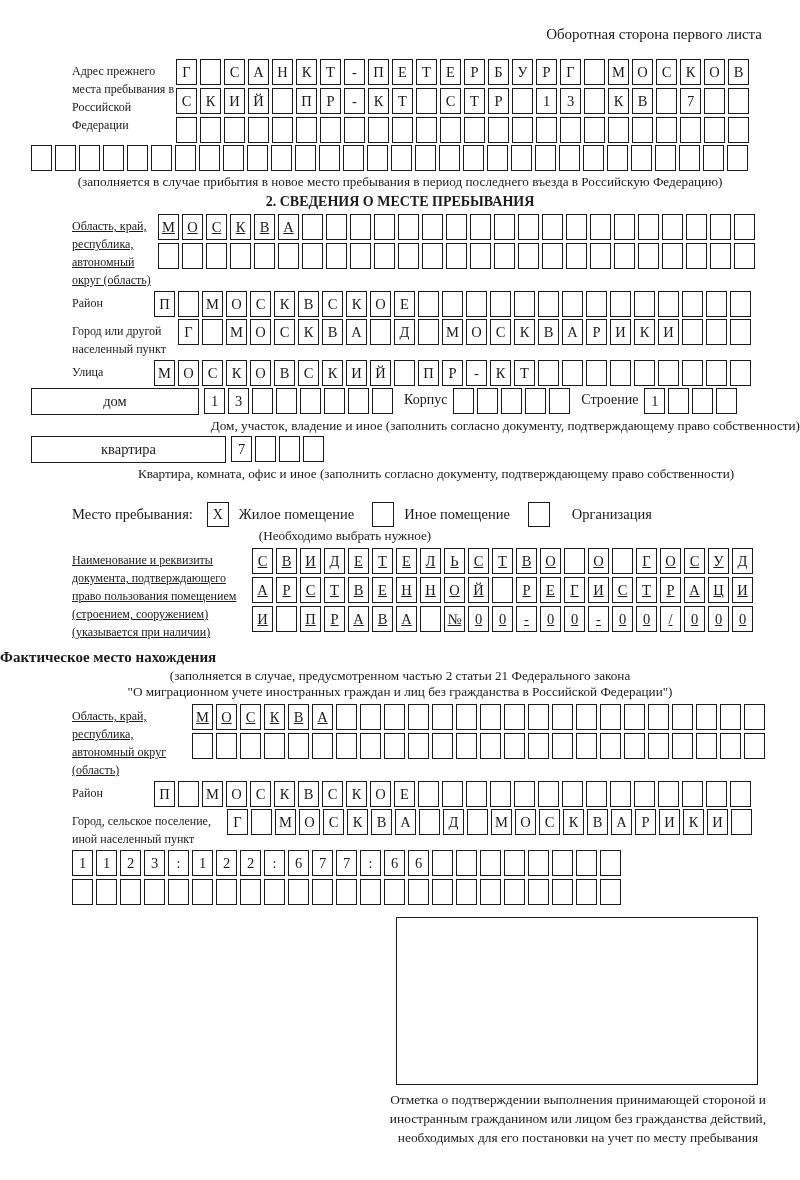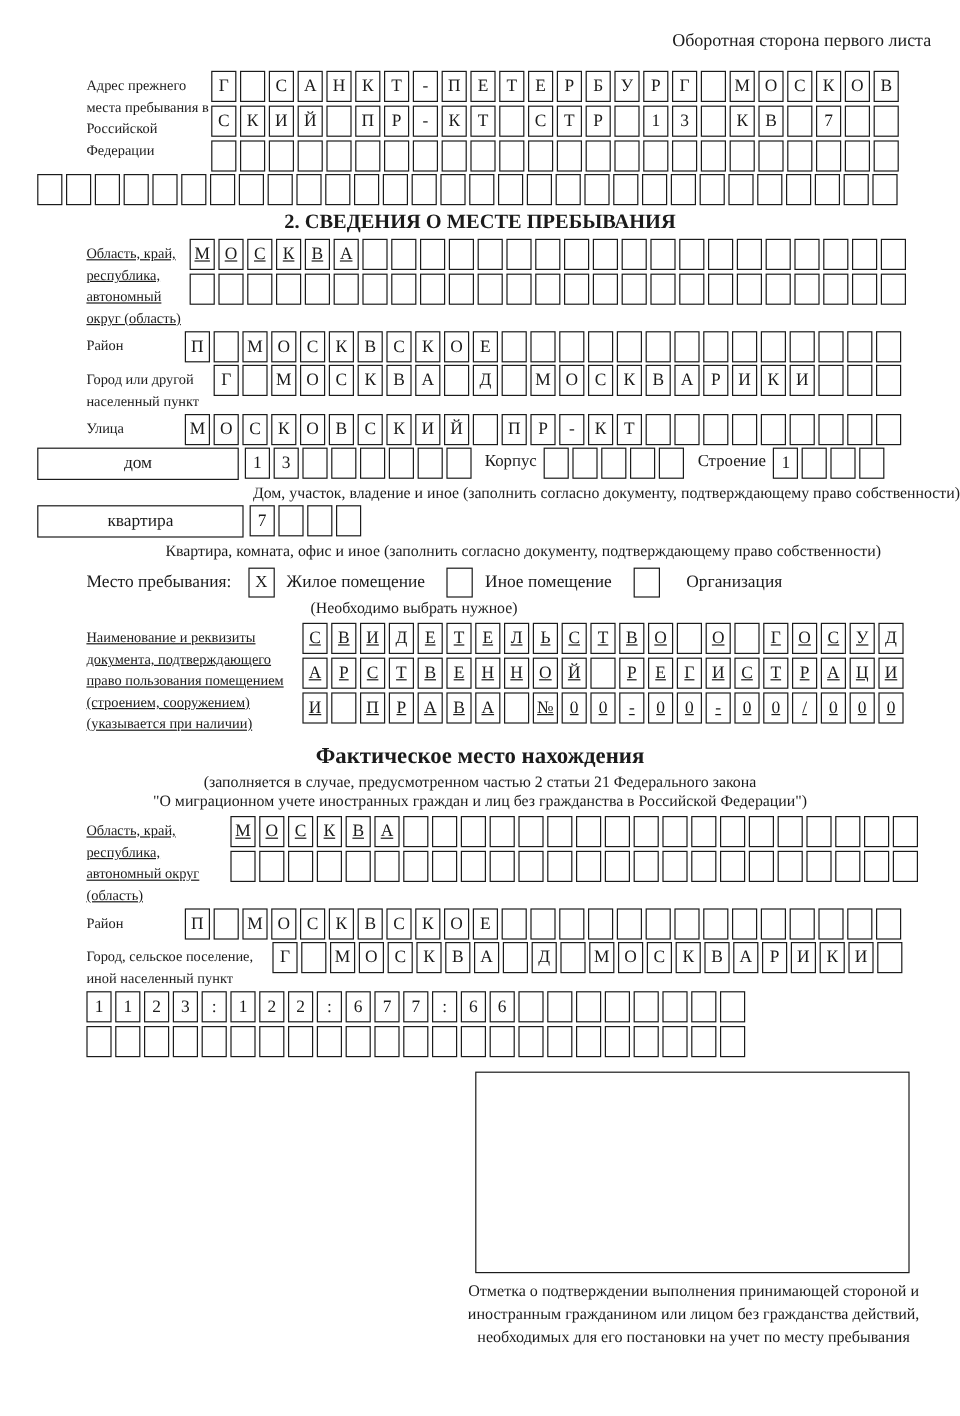--- a/index.html
+++ b/index.html
@@ -7,21 +7,21 @@
   .page {
     position: relative;
     width: 800px; height: 1180px;
     background: #ffffff;
     color: #1b1b1b;
     font-family: "Liberation Serif", "DejaVu Serif", serif;
     overflow: hidden;
   }
   .header-note {
     text-align: right;
-    padding: 26px 24px 0 0;
+    padding: 26px 38px 0 0;
     font-size: 15px;
   }
   .frow { display:flex; align-items:flex-start; }
   .ml-label { margin-left: 72px; }
   .ml-edge  { margin-left: 31px; }
   .lbl { font-size: 12px; line-height: 18px; padding-top: 3px; flex-shrink: 0; }
   .w104{width:104px;} .w86{width:86px;} .w82{width:82px;} .w106{width:106px;}
   .w180{width:180px;} .w120{width:120px;} .w155{width:155px;} .w148{width:148px;}
   .stack { display:flex; flex-direction:column; gap:3px; }
   .cells { display:flex; }
@@ -30,27 +30,27 @@
     border: 1.5px solid #1b1b1b;
     margin-right: 3px;
     display:flex; align-items:center; justify-content:center;
     font-size: 14.5px; line-height: 1;
   }
   .bigbox {
     height: 27px; border: 1.5px solid #1b1b1b;
     display:flex; align-items:center; justify-content:center;
     font-size: 14.5px; margin-right: 5px; flex-shrink:0;
   }
-  .w168 { width:168px; } .w196 { width:172px; }
+  .w168 { width:168px; } .w196 { width:195px; }
   .inline-lbl { font-size: 14px; padding: 4px 6px 0 8px; flex-shrink:0; }
   .caption { text-align:center; font-size: 13.2px; margin-top: 3px; }
-  .sec-title { text-align:center; font-weight:bold; font-size: 17px; margin-top: 4px; }
-  .sub-title { text-align:center; font-weight:bold; font-size: 19px; margin-top: 8px; }
+  .sec-title { text-align:center; font-weight:bold; font-size: 14px; margin-top: 4px; }
+  .sub-title { font-weight:bold; font-size: 15px; margin-top: 8px; }
   .mt2{margin-top:2px;} .mt4{margin-top:4px;text-decoration:underline;}
-  .mesto { display:flex; align-items:center; margin-top: 6px; font-size: 14.5px; }
+  .mesto { display:flex; align-items:center; margin-top: 20px; font-size: 14.5px; }
   .mesto-lbl { margin-right: 10px; }
   .checkbox {
     width: 22px; height: 25px; border: 1.5px solid #1b1b1b;
     display:flex; align-items:center; justify-content:center;
     font-size: 14px; margin: 0 10px 0 4px; flex-shrink:0;
   }
   .opt-lbl { margin-right: 14px; }
   .mesto-note { font-size: 13.2px; margin-left: 215px; width: 260px; text-align:center; margin-top: 1px; }
   .stamp-box {
     width: 362px; height: 168px;
@@ -178,20 +178,21 @@
       <div class="cell"></div>
       <div class="cell"></div>
       <div class="cell"></div>
       <div class="cell"></div>
       <div class="cell"></div>
       <div class="cell"></div>
       <div class="cell"></div>
       <div class="cell"></div>
       <div class="cell"></div>
     </div>
+  <div class="caption">(заполняется в случае прибытия в новое место пребывания в период последнего въезда в Российскую Федерацию)</div>
 
   <div class="sec-title">2. СВЕДЕНИЯ О МЕСТЕ ПРЕБЫВАНИЯ</div>
 
   <div class="frow ml-label mt4">
     <div class="lbl w86">Область, край, республика, автономный округ (область)</div>
     <div class="stack">
       <div class="cells">
           <div class="cell">М</div>
           <div class="cell">О</div>
           <div class="cell">С</div>

